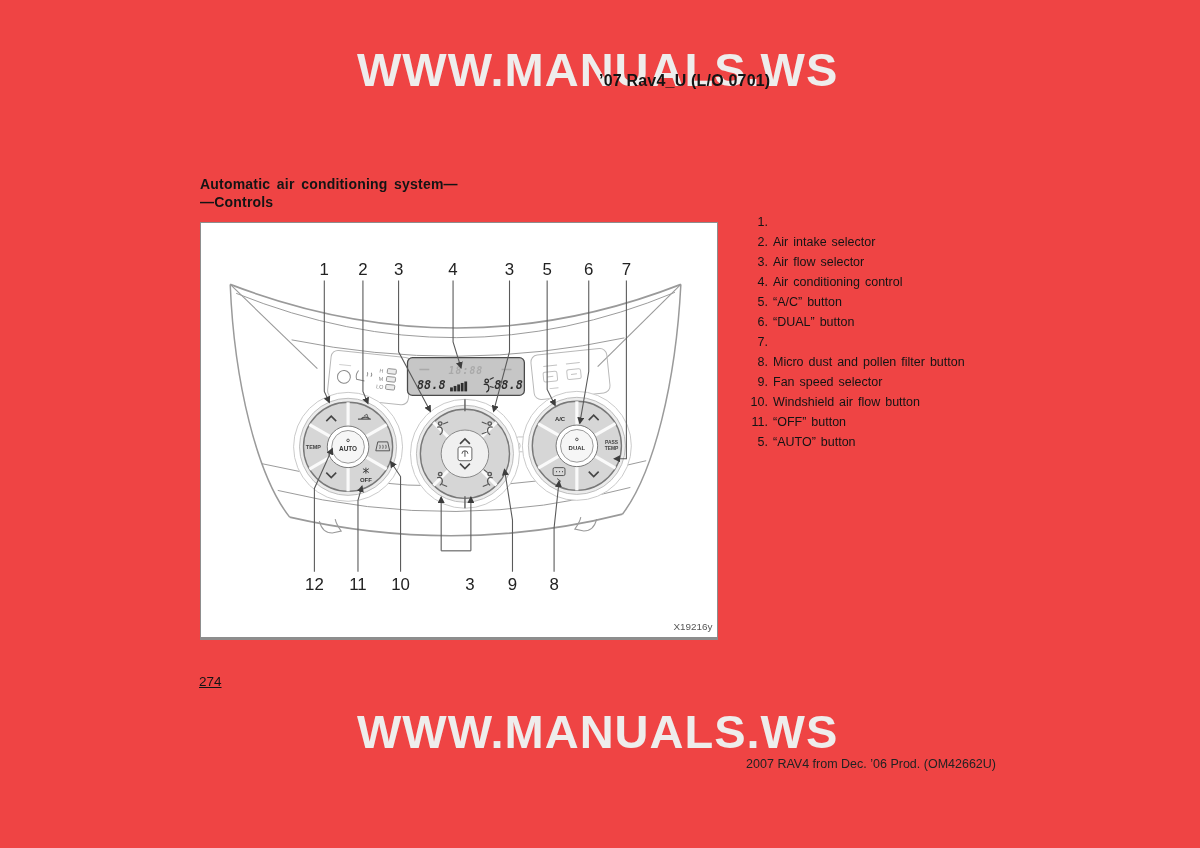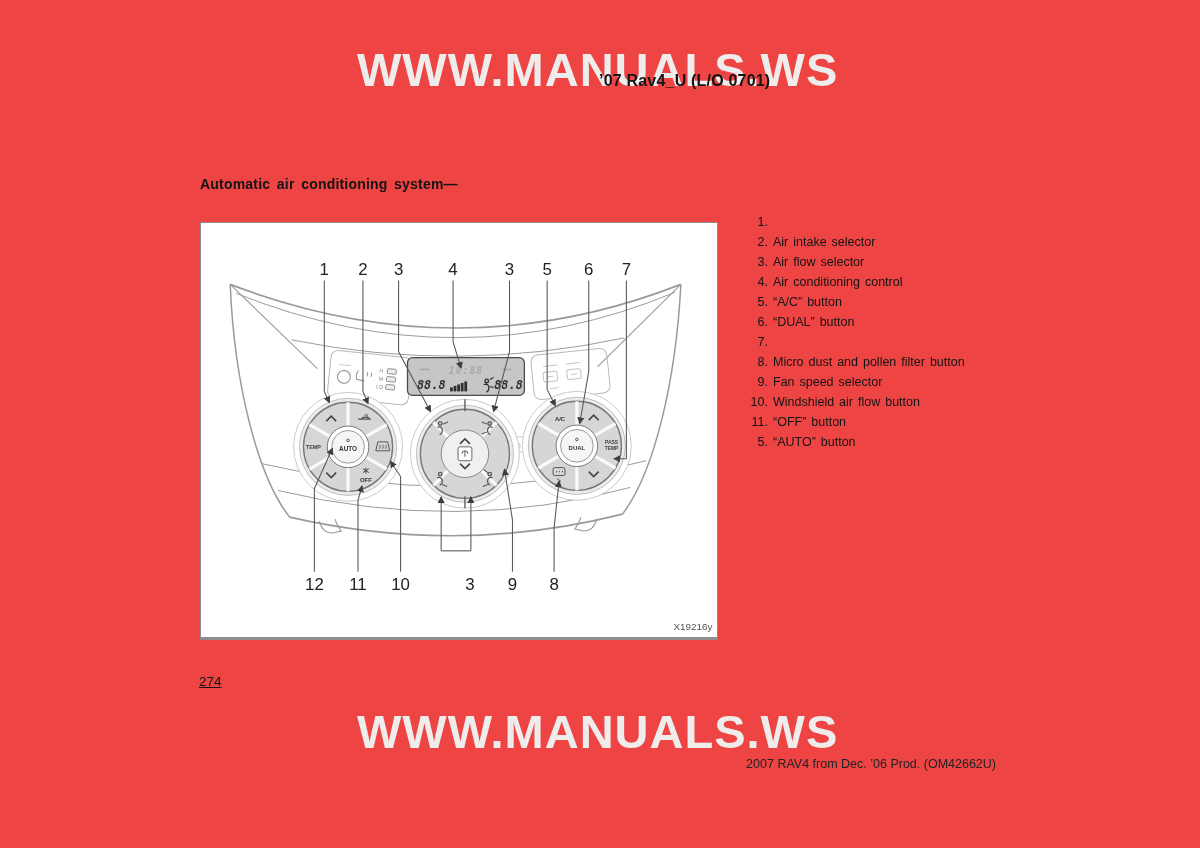--- a/index.html
+++ b/index.html
@@ -27,20 +27,21 @@
 </head>
 <body>
 
 <div class="page">
 
   <div class="wm wm-top">WWW.MANUALS.WS</div>
   <div class="header">’07 Rav4_U (L/O 0701)</div>
 
   <div class="sec-title">
     <div>Automatic air conditioning system—</div>
+    <div>—Controls</div>
   </div>
 
   <div class="diagram">
     <svg viewBox="0 0 518 418" width="516" height="414">
       <defs>
         <marker id="arr" viewBox="0 0 10 10" refX="8" refY="5" markerWidth="6.5" markerHeight="6.5" orient="auto-start-reverse">
           <path d="M0,0 L10,5 L0,10 z" fill="#3d3d3d"></path>
         </marker>
         <g id="pers" fill="none" stroke-width="1.3" stroke-linecap="round">
           <circle cx="0" cy="-4.5" r="1.8"></circle>

